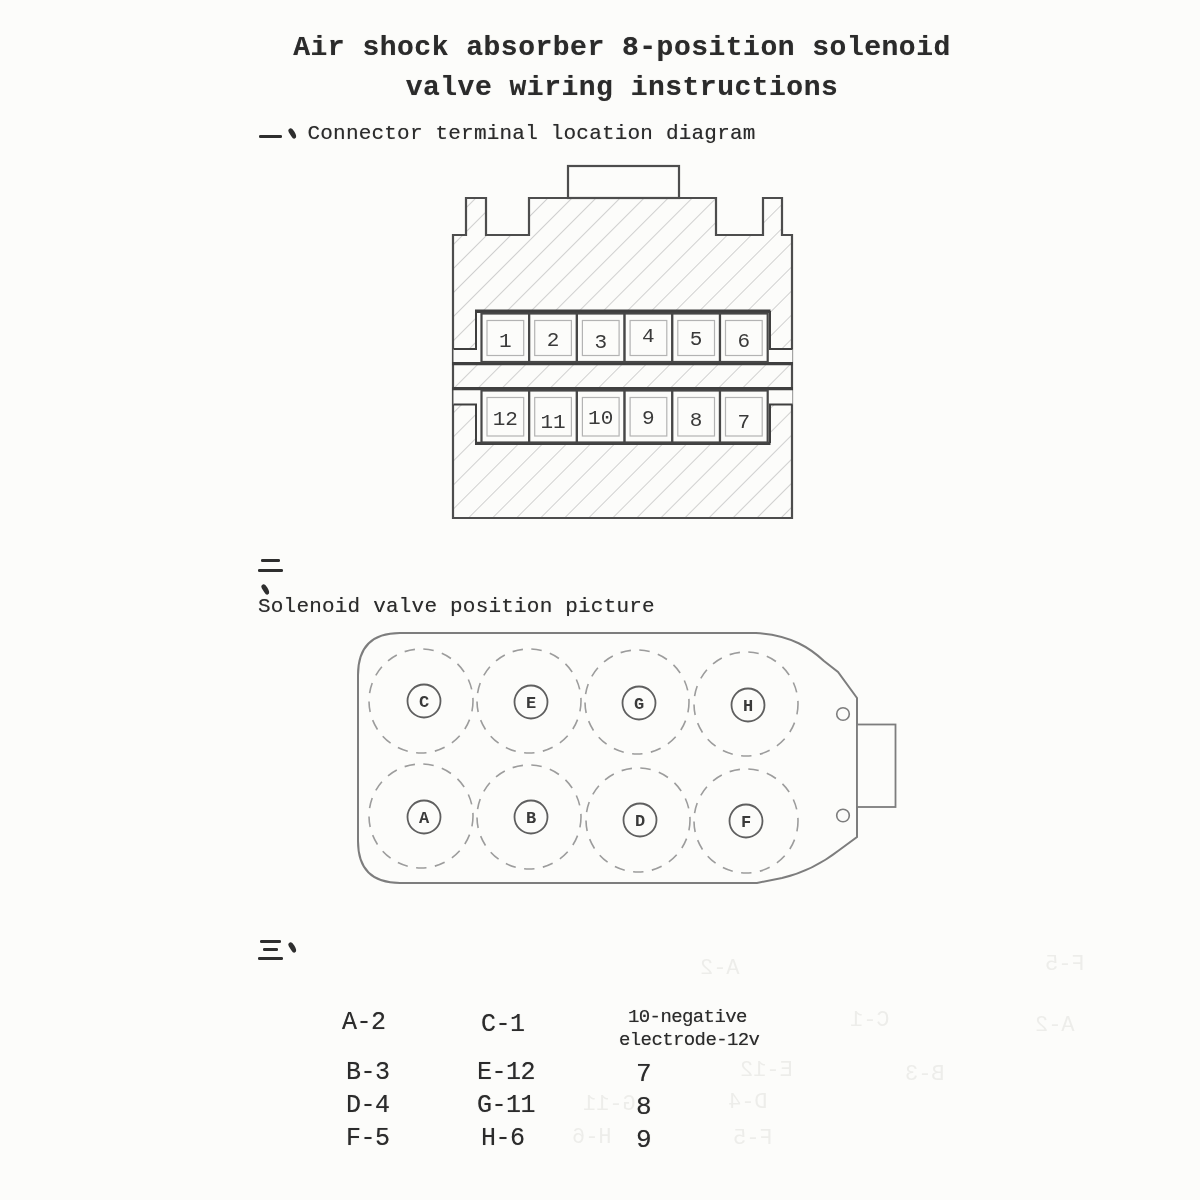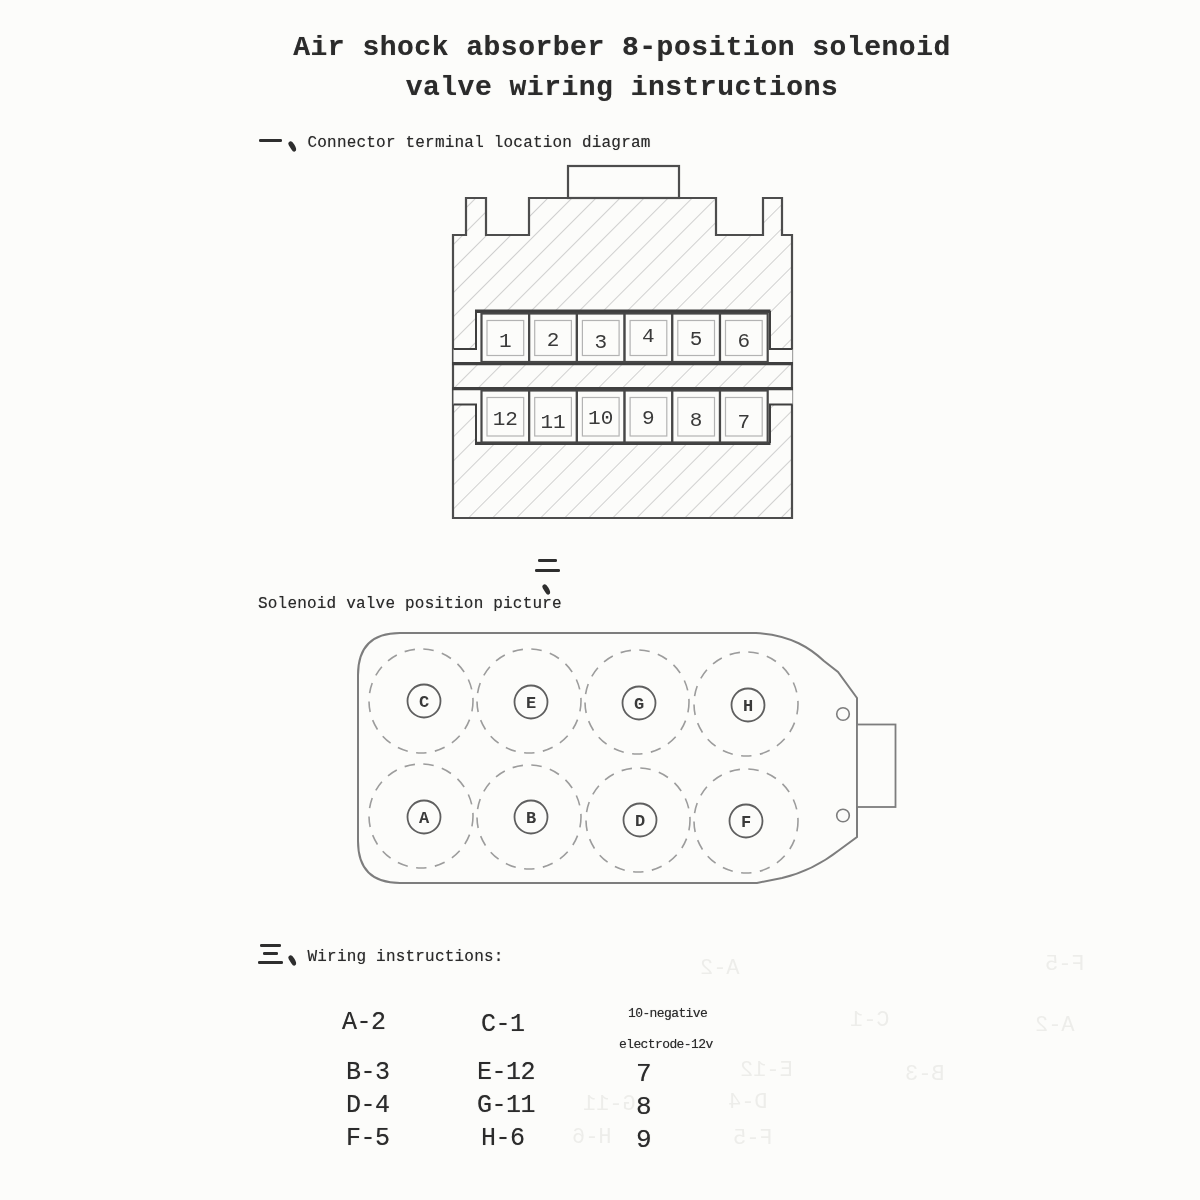--- a/index.html
+++ b/index.html
@@ -4,38 +4,38 @@
 <style>
   html,body{margin:0;padding:0;}
   body{width:1200px;height:1200px;position:relative;overflow:hidden;
        background:#fcfcfa;font-family:"Liberation Mono","DejaVu Sans Mono",monospace;}
   .abs{position:absolute;}
   .ink{color:#2b2b2b;text-shadow:0 0 0.7px rgba(50,50,50,.55);}
   
   .title{left:22px;top:28px;width:1200px;text-align:center;font-size:28px;line-height:40px;
          font-weight:bold;letter-spacing:.5px;}
   
-  .heading{height:30px;display:flex;align-items:flex-end;font-size:16px;font-weight:500;}
+  .heading{height:30px;display:flex;align-items:flex-start;font-size:21px;font-weight:500;}
   .h-text{letter-spacing:.2px;}
   
   .m{position:relative;display:inline-block;width:25px;height:26px;margin-right:2px;flex:0 0 auto;}
   .m i{position:absolute;display:block;background:#2e2e2e;height:2.7px;border-radius:1.3px;}
   .m-one .b1{left:1px;width:23px;top:13px;}
   .m-two .b1{left:3px;width:19px;top:7px;}
   .m-two .b2{left:0;width:25px;top:17px;}
   .m-three .b1{left:2px;width:21px;top:4px;}
   .m-three .b2{left:5px;width:15px;top:12px;}
   .m-three .b3{left:0;width:25px;top:21px;}
   .cjk-comma{display:inline-block;width:4.5px;height:11px;background:#2e2e2e;
              border-radius:45% 55% 60% 40%;transform:rotate(-33deg);
              margin:6px 13px 0 5px;flex:0 0 auto;}
   
   .w-item{font-size:25px;letter-spacing:-.5px;white-space:pre;}
   .w-num{font-size:26px;}
-  .w-note{font-size:13px;letter-spacing:-.6px;white-space:pre;}
+  .w-note{font-size:19px;letter-spacing:-.6px;white-space:pre;}
   
   .ghost{color:#85857a;opacity:.12;font-size:22px;transform:scaleX(-1);white-space:pre;}
   svg{position:absolute;overflow:visible;}
   svg text{font-family:"Liberation Mono","DejaVu Sans Mono",monospace;fill:#3a3a3a;}
 </style>
 </head>
 <body>
 
 <div class="abs title ink">
   <div>Air shock absorber 8-position solenoid</div>
@@ -214,36 +214,35 @@
   </g>
 </svg>
 
 <div class="abs heading ink" style="left:258px;top:936px;">
   <span class="m m-three">
       <i class="b1"></i>
       <i class="b2"></i>
       <i class="b3"></i>
     </span>
     <span class="cjk-comma"></span>
-  <span class="h-text">Wiring instructions:</span>
 </div>
 
 <div>
   <span class="abs w-item ink" style="left:342px;top:1008px;">A-2</span>
   <span class="abs w-item ink" style="left:346px;top:1058px;">B-3</span>
   <span class="abs w-item ink" style="left:346px;top:1091px;">D-4</span>
   <span class="abs w-item ink" style="left:346px;top:1124px;">F-5</span>
 
   <span class="abs w-item ink" style="left:481px;top:1010px;">C-1</span>
   <span class="abs w-item ink" style="left:477px;top:1058px;">E-12</span>
   <span class="abs w-item ink" style="left:477px;top:1091px;">G-11</span>
   <span class="abs w-item ink" style="left:481px;top:1124px;">H-6</span>
 
   <span class="abs w-note ink" style="left:628px;top:1006px;">10-negative</span>
-  <span class="abs w-note ink" style="left:619px;top:1029px;margin-top:8px;">electrode-12v</span>
+  <span class="abs w-note ink" style="left:619px;top:1029px;">electrode-12v</span>
 
   <span class="abs w-num ink" style="left:636px;top:1059px;">7</span>
   <span class="abs w-num ink" style="left:636px;top:1092px;">8</span>
   <span class="abs w-num ink" style="left:636px;top:1125px;">9</span>
 </div>
 
 <div>
   <span class="abs ghost" style="left:850px;top:1008px;">C-1</span>
   <span class="abs ghost" style="left:1035px;top:1013px;">A-2</span>
   <span class="abs ghost" style="left:740px;top:1058px;">E-12</span>

